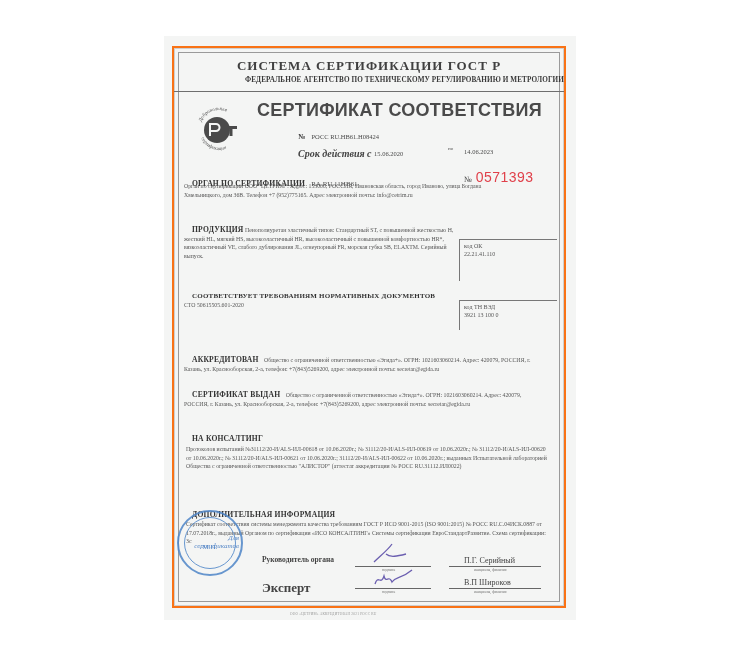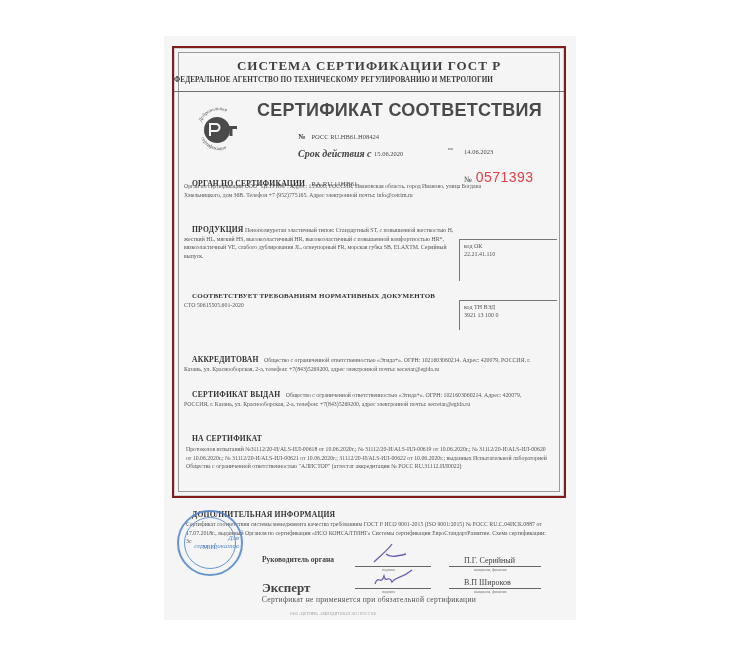--- a/index.html
+++ b/index.html
@@ -1,23 +1,23 @@
 <!DOCTYPE html>
 <html><head>
   <meta charset="utf-8">
   <style>
     html, body { margin:0; padding:0; }
     body { width:737px; height:646px; background:#ffffff; position:relative; overflow:hidden;
            font-family:"Liberation Serif","DejaVu Serif",serif; color:#3a3a3a; }
     .sheet { position:absolute; left:164px; top:36px; width:412px; height:584px; background:#f4f5f4; }
-    .frame { position:absolute; left:172px; top:46px; width:394px; height:452px; border:2px solid #7f1d1d;
+    .frame { position:absolute; left:172px; top:46px; width:394px; height:562px; border:2px solid #f97316;
              box-shadow: inset 0 0 0 1px #cfcfcf; box-sizing:border-box; }
     .frame-inner { position:absolute; left:4px; top:4px; right:4px; bottom:4px; border:1px solid #9a9a9a; }
     .hdr1 { position:absolute; left:0; right:0; top:10px; text-align:center; font-size:13px; font-weight:bold; letter-spacing:1px; color:#404040; }
-    .hdr2 { position:absolute; left:0; right:0; top:28px; text-align:left; font-size:7.2px; font-weight:bold; color:#3a3a3a; letter-spacing:0.1px; }
+    .hdr2 { position:absolute; left:0; right:0; top:28px; text-align:right; font-size:7.2px; font-weight:bold; color:#3a3a3a; letter-spacing:0.1px; }
     .hdr-rule { position:absolute; left:0; right:0; top:43px; border-top:1px solid #6e6e6e; }
     .title { position:absolute; left:83px; top:52px; font-family:"Liberation Sans","DejaVu Sans",sans-serif; font-size:18px; font-weight:bold; color:#4a4a4a; letter-spacing:0.3px; }
     .logo { position:absolute; left:18px; top:54px; width:54px; height:54px; }
     .small { font-size:6.5px; color:#4a4a4a; }
     .abs { position:absolute; }
     .secthead { font-weight:bold; font-size:7.6px; color:#333; letter-spacing:0.2px;padding-left:8px; }
     .txt { font-size:5.8px; line-height:8.6px; color:#555; }
     .code-box { position:absolute; border-left:1px solid #777; border-top:1px solid #777; font-size:6px; line-height:8px; color:#555; padding:2px 0 0 4px; box-sizing:border-box; }
     .red { color:#e0404a; font-family:"Liberation Sans","DejaVu Sans",sans-serif; font-size:14px; letter-spacing:0.5px; }
     .sig-line { position:absolute; border-top:1px solid #666; }
@@ -97,21 +97,21 @@
   <div class="abs txt" style="left:10px; top:308px; width:360px;">
     <span class="secthead">АККРЕДИТОВАН</span>
     <span style="margin-left:4px;">Общество с ограниченной ответственностью «Эгида+». ОГРН: 1021603060214. Адрес: 420079, РОССИЯ, г. Казань, ул. Краснооборская, 2-а, телефон: +7(843)5269200, адрес электронной почты: secretar@egida.ru</span>
   </div>
 
   <div class="abs txt" style="left:10px; top:343px; width:360px;">
     <span class="secthead">СЕРТИФИКАТ ВЫДАН</span>
     <span style="margin-left:4px;">Общество с ограниченной ответственностью «Эгида+». ОГРН: 1021603060214. Адрес: 420079, РОССИЯ, г. Казань, ул. Краснооборская, 2-а, телефон: +7(843)5269200, адрес электронной почты: secretar@egida.ru</span>
   </div>
 
-  <div class="abs secthead" style="left:10px; top:386px;">НА СЕРТИФИКАТ</div>
+  <div class="abs secthead" style="left:10px; top:386px;">НА КОНСАЛТИНГ</div>
   <div class="abs txt" style="left:12px; top:397px; width:362px;">Протоколов испытаний №31112/20-И/ALS-ИЛ-00618 от 10.06.2020г.; № 31112/20-И/ALS-ИЛ-00619 от 10.06.2020г.; № 31112/20-И/ALS-ИЛ-00620 от 10.06.2020г.; № 31112/20-И/ALS-ИЛ-00621 от 10.06.2020г.; 31112/20-И/ALS-ИЛ-00622 от 10.06.2020г.; выданных Испытательной лабораторией Общества с ограниченной ответственностью "АЛИСТОР" (аттестат аккредитации № РОСС RU.31112.ИЛ0022)</div>
 
   <div class="abs secthead" style="left:10px; top:462px;">ДОПОЛНИТЕЛЬНАЯ ИНФОРМАЦИЯ</div>
   <div class="abs txt" style="left:12px; top:472px; width:362px;">Сертификат соответствия системы менеджмента качества требованиям ГОСТ Р ИСО 9001-2015 (ISO 9001:2015) № РОСС RU.С.04ИСК.0887 от 17.07.2018г., выданный Органом по сертификации «ИСО КОНСАЛТИНГ» Системы сертификации ЕвроСтандартРазвитие. Схема сертификации: 3с</div>
 
   <div class="stamp">
     <div class="stamp-inner"></div>
     <div class="stamp-t1">Для сертификатов</div>
     <div class="stamp-t2">М.П.</div>
   </div>
@@ -133,16 +133,15 @@
   <div class="abs" style="left:198px; top:518px;">
     <svg width="44" height="24" viewBox="0 0 44 24">
         <path d="M3,18 C6,8 9,20 12,10 C14,18 17,8 20,16 C24,10 28,14 40,4" stroke="#6b5fb0" stroke-width="1.3" fill="none"></path>
       </svg>
   </div>
   <div class="under" style="left:208px; top:542px;">подпись</div>
   <div class="sig-line" style="left:275px; top:540px; width:92px;"></div>
   <div class="abs" style="left:290px; top:530px; font-size:8px; color:#444;">В.П Широков</div>
   <div class="under" style="left:300px; top:542px;">инициалы, фамилия</div>
 
-  <div class="footer-note">Сертификат не применяется при обязательной сертификации</div>
 </div>
 
 <div class="below">ООО «ЦЕТРИМ» АККРЕДИТОВАН 2021 РОСС RU</div>
 
 </body></html>

